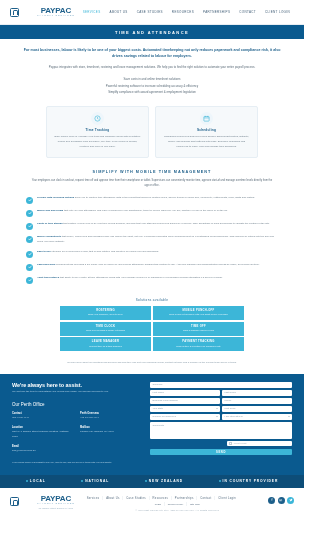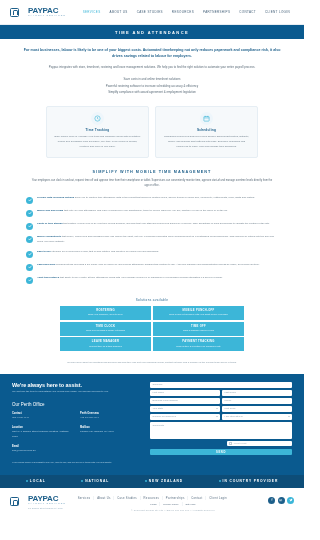--- a/index.html
+++ b/index.html
@@ -11,21 +11,21 @@
     color:#333;
     overflow:hidden;
   }
   .page { width:304px; height:540px; position:relative; }
 
   
   .topbar {
     height:25px; background:#fff; display:flex; align-items:center;
     padding:0 10px; border-bottom:1px solid #e8eef3;
   }
-  .logo { display:flex; align-items:center; gap:9px; }
+  .logo { display:flex; align-items:center; gap:18px;text-align:center; }
   .logo-mark {
     width:9px; height:9px; border:1.2px solid #1d5f8a; border-radius:1.5px;
     position:relative; flex:none;
   }
   .logo-mark::after{
     content:""; position:absolute; left:1.6px; top:1.4px;
     width:3.2px; height:4.6px; border:1px solid #1d5f8a;
     border-radius:1.6px 1.6px 0 0; border-bottom:none;
   }
   .logo-txt { line-height:1; }

